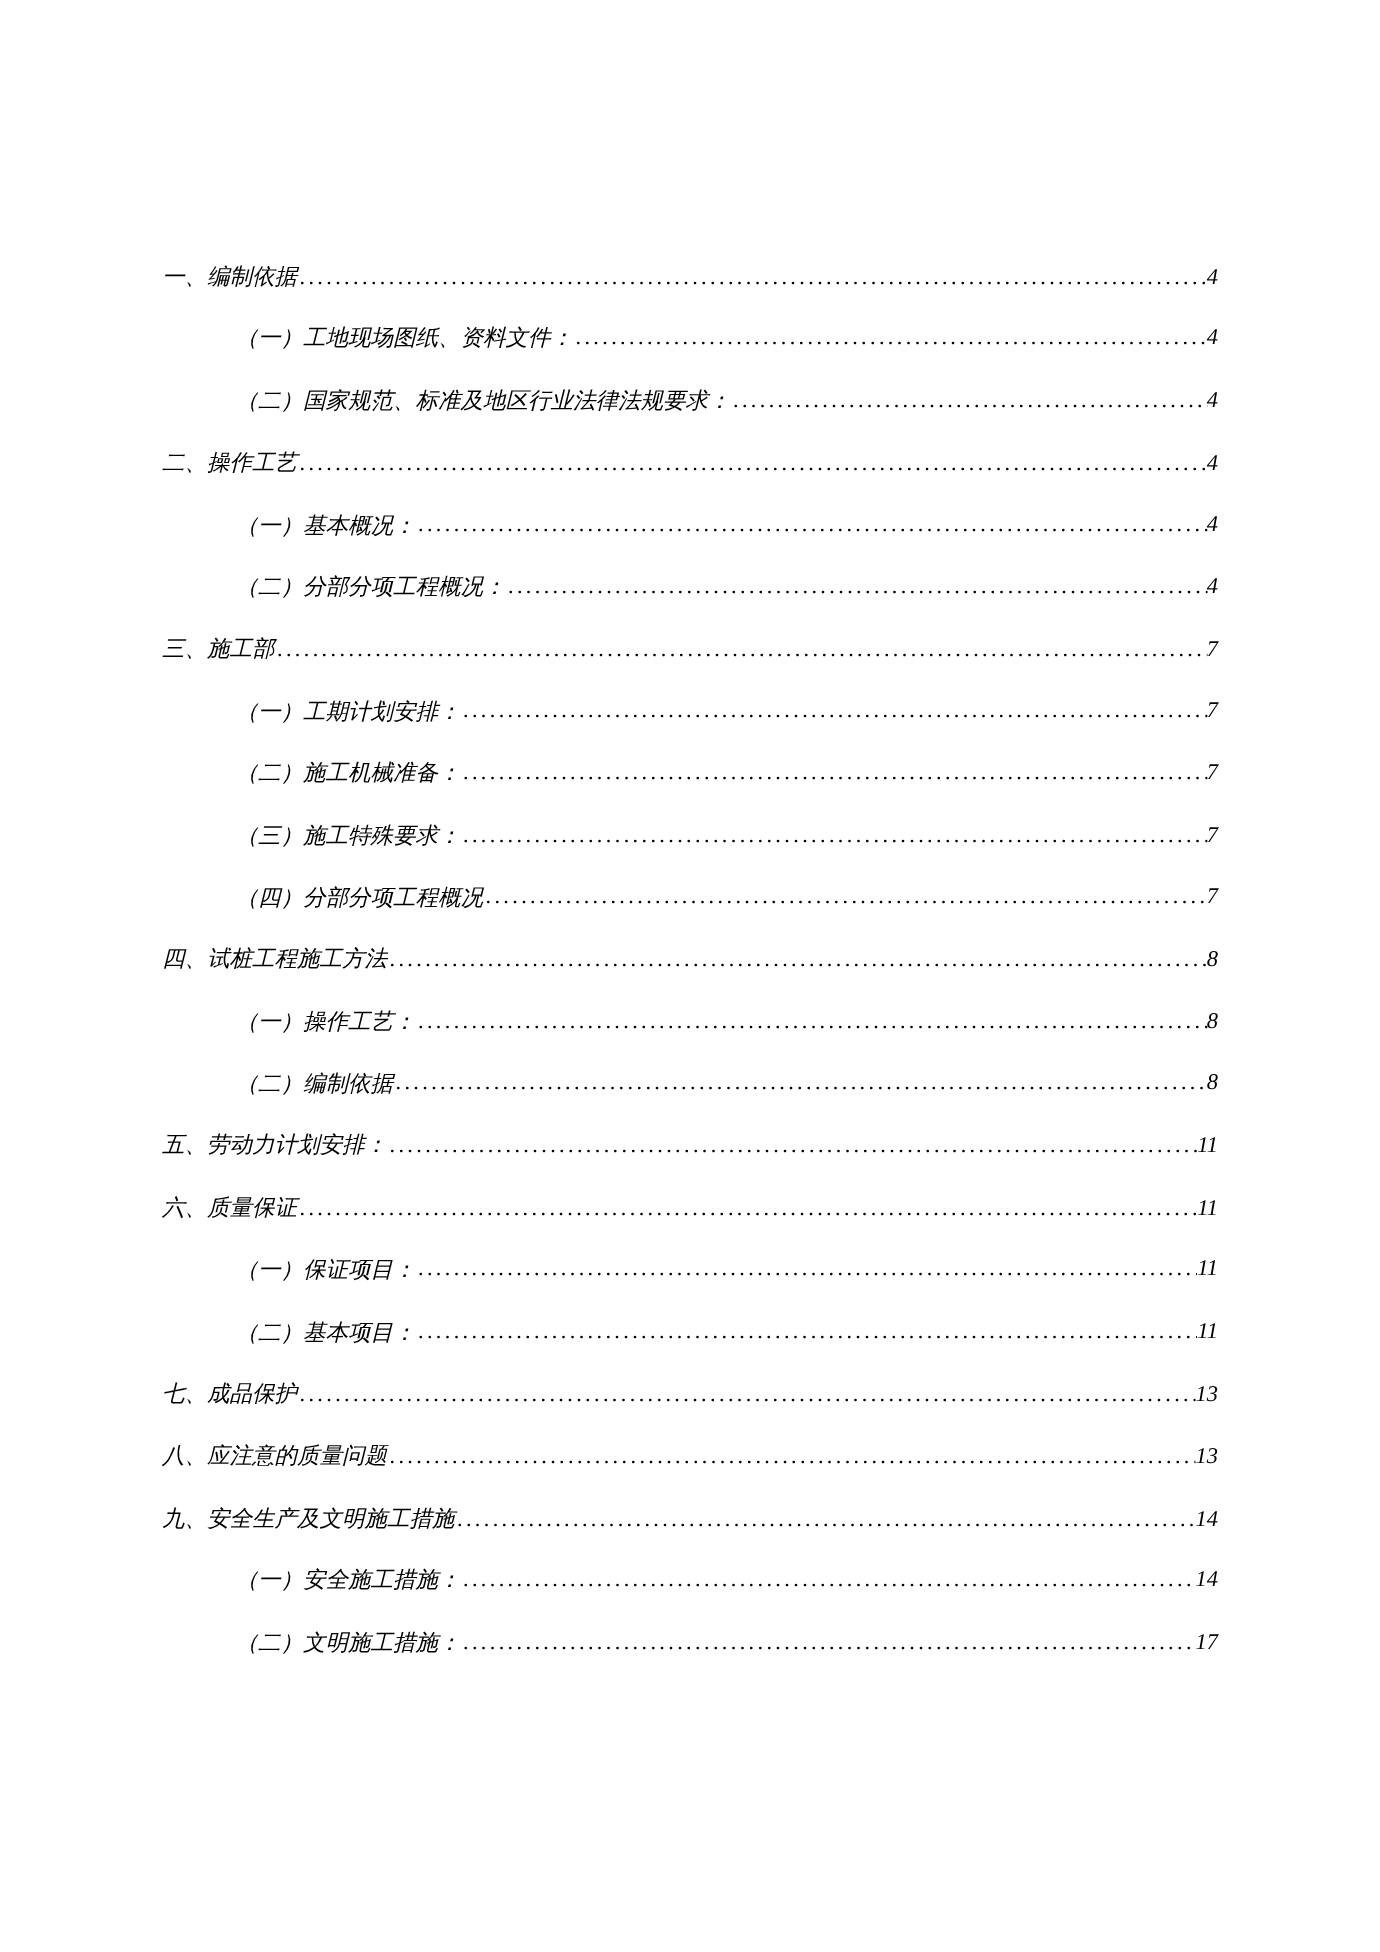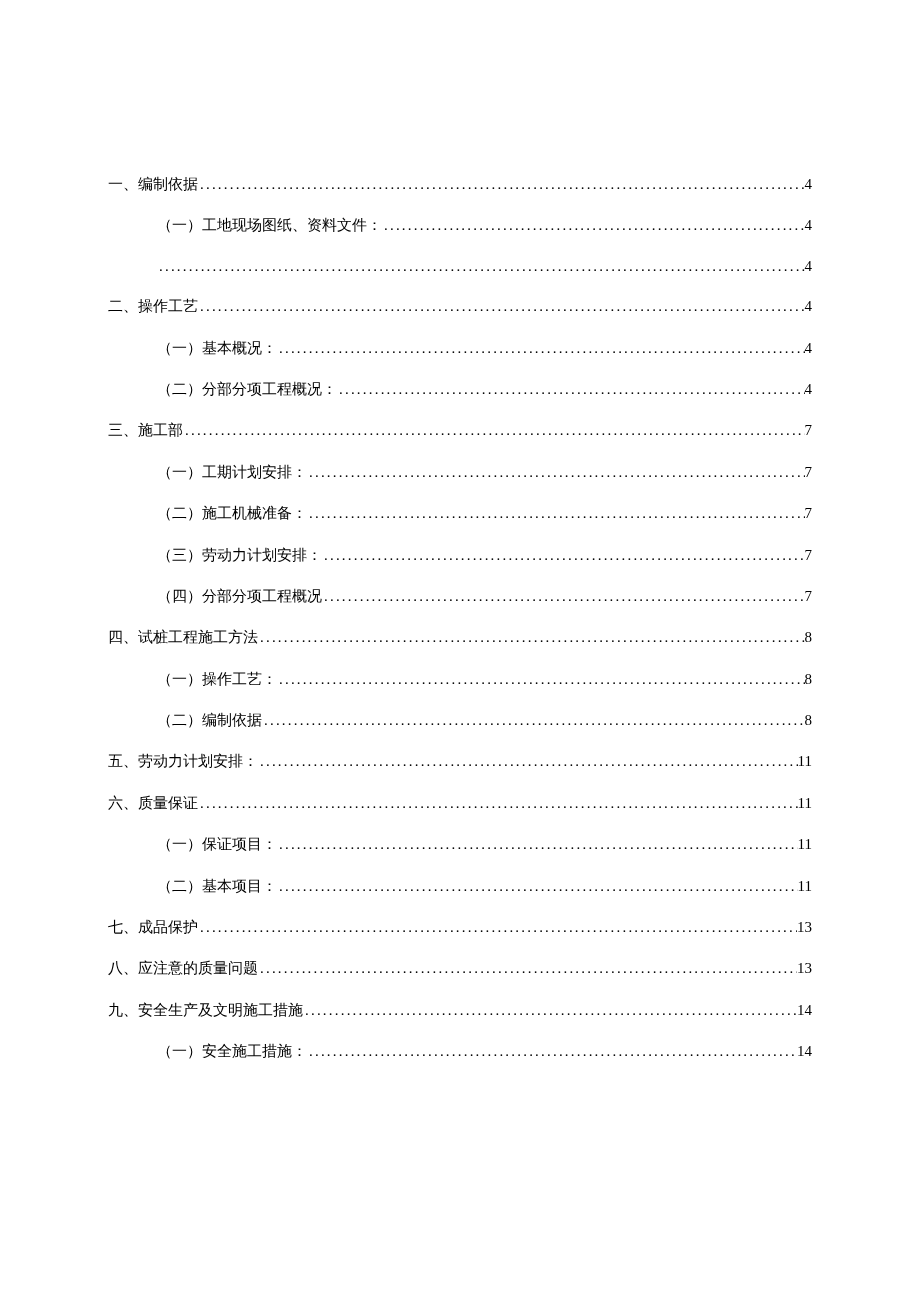--- a/index.html
+++ b/index.html
@@ -5,21 +5,21 @@
     * { margin: 0; padding: 0; box-sizing: border-box; }
     body {
       width: 920px;
       height: 1301px;
       background: #ffffff;
       font-family: "SimSun", "宋体", serif;
       font-size: 15px;
       color: #000000;
       padding: 175px 108px 0 108px;
     }
-    .toc { width: 704px; }
+    .toc { width: 704px; font-style: italic; }
     .toc-row {
       display: flex;
       align-items: baseline;
       margin-bottom: 22.4px;
       white-space: nowrap;
     }
     .toc-row.level-2 { padding-left: 49px; align-items: center; }
     .toc-label { flex-shrink: 0; }
     .toc-dots {
       flex: 1;
@@ -39,20 +39,21 @@
     <span class="toc-label">一、编制依据</span>
     <span class="toc-dots"></span>
     <span class="toc-page">4</span>
   </div>
   <div class="toc-row level-2">
     <span class="toc-label">（一）工地现场图纸、资料文件：</span>
     <span class="toc-dots"></span>
     <span class="toc-page">4</span>
   </div>
   <div class="toc-row level-2">
+    <span class="toc-label">（二）国家规范、标准及地区行业法律法规要求：</span>
     <span class="toc-dots"></span>
     <span class="toc-page">4</span>
   </div>
   <div class="toc-row level-1">
     <span class="toc-label">二、操作工艺</span>
     <span class="toc-dots"></span>
     <span class="toc-page">4</span>
   </div>
   <div class="toc-row level-2">
     <span class="toc-label">（一）基本概况：</span>
@@ -73,21 +74,21 @@
     <span class="toc-label">（一）工期计划安排：</span>
     <span class="toc-dots"></span>
     <span class="toc-page">7</span>
   </div>
   <div class="toc-row level-2">
     <span class="toc-label">（二）施工机械准备：</span>
     <span class="toc-dots"></span>
     <span class="toc-page">7</span>
   </div>
   <div class="toc-row level-2">
-    <span class="toc-label">（三）劳动力计划安排：</span>
+    <span class="toc-label">（三）施工特殊要求：</span>
     <span class="toc-dots"></span>
     <span class="toc-page">7</span>
   </div>
   <div class="toc-row level-2">
     <span class="toc-label">（四）分部分项工程概况</span>
     <span class="toc-dots"></span>
     <span class="toc-page">7</span>
   </div>
   <div class="toc-row level-1">
     <span class="toc-label">四、试桩工程施工方法</span>
@@ -137,13 +138,18 @@
   <div class="toc-row level-1">
     <span class="toc-label">九、安全生产及文明施工措施</span>
     <span class="toc-dots"></span>
     <span class="toc-page">14</span>
   </div>
   <div class="toc-row level-2">
     <span class="toc-label">（一）安全施工措施：</span>
     <span class="toc-dots"></span>
     <span class="toc-page">14</span>
   </div>
+  <div class="toc-row level-2">
+    <span class="toc-label">（二）文明施工措施：</span>
+    <span class="toc-dots"></span>
+    <span class="toc-page">17</span>
+  </div>
 </div>
 
 </body></html>

